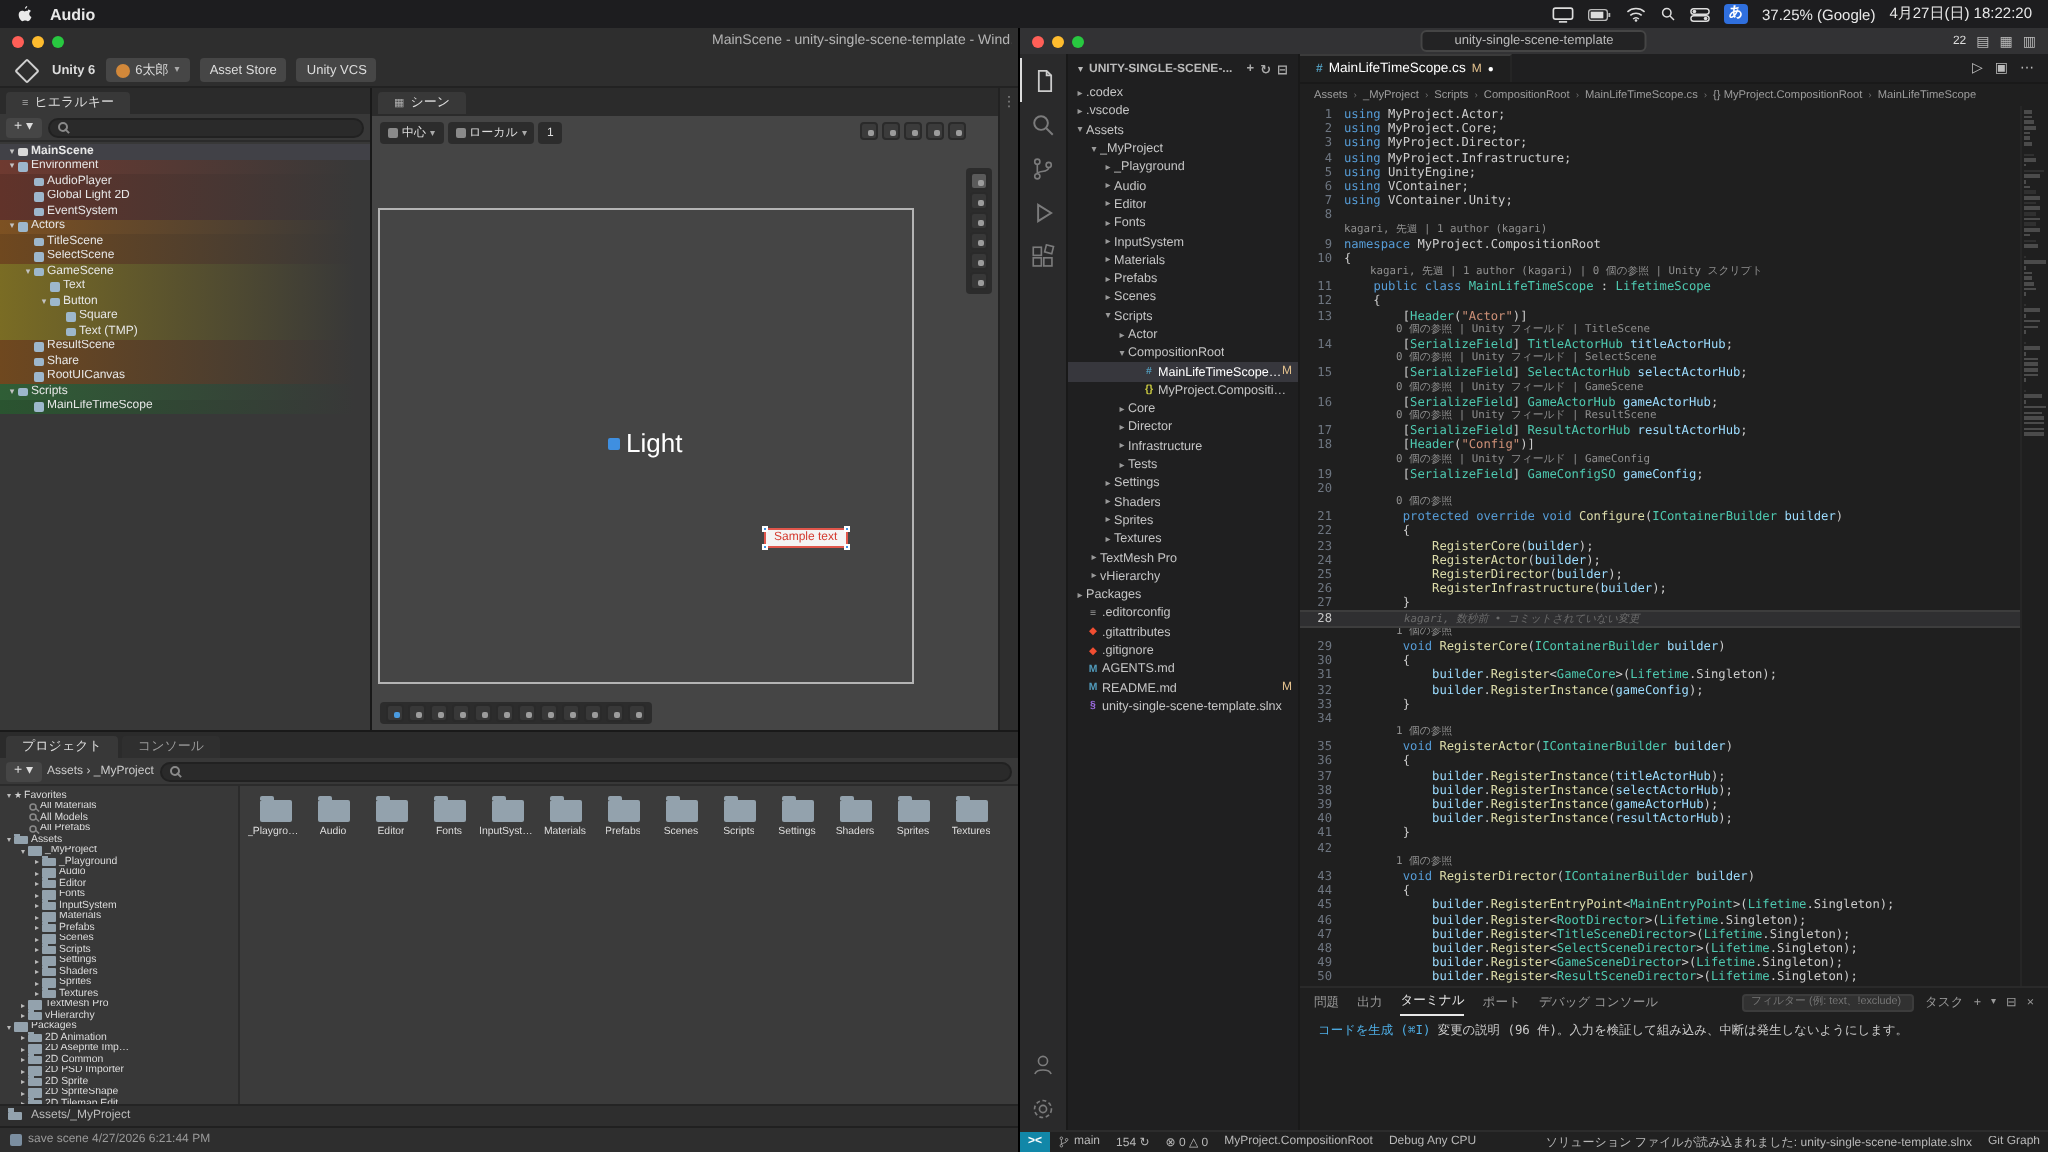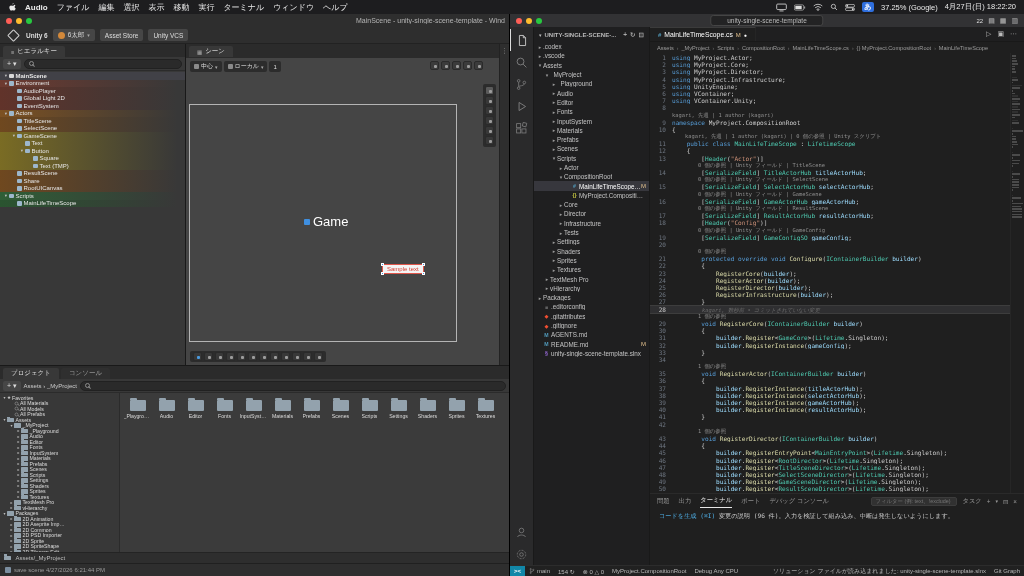--- a/index.html
+++ b/index.html
@@ -149,31 +149,20 @@
 </head>
 <body>
 
 <div class="menubar">
   <span class="apple">
     <svg viewBox="0 0 12 14" width="8" height="10">
         <path d="M8.4 1c.1 1-.7 2-1.7 2.1-.1-1 .8-2 1.7-2.1zM9 3.6c1 0 1.8.6 2.2 1.2-1.9 1.2-1.5 3.7.4 4.4-.4 1.2-1.4 3.2-2.7 3.2-.8 0-1-.5-2-.5s-1.3.5-2 .5C3.5 12.4 2 9.6 2 7.6c0-2 1.3-3 2.6-3 .8 0 1.4.5 1.9.5.4 0 1.4-.6 2.5-.5z" fill="#e9e9e9"></path>
       </svg>
   </span>
   <span class="mb-app">Audio</span>
-  <span id="menu-items">
-      <span class="mitem">ファイル</span>
-      <span class="mitem">編集</span>
-      <span class="mitem">選択</span>
-      <span class="mitem">表示</span>
-      <span class="mitem">移動</span>
-      <span class="mitem">実行</span>
-      <span class="mitem">ターミナル</span>
-      <span class="mitem">ウィンドウ</span>
-      <span class="mitem">ヘルプ</span>
-    </span>
   <div class="mb-right">
     <span id="mb-status-icons" style="display:flex;gap:7px;align-items:center">
         <span class="mb-ico">
           <svg width="11" height="9" viewBox="0 0 16 12">
             <rect x="1" y="1" width="14" height="8" rx="1.5" fill="none" stroke="#ddd" stroke-width="1.2"></rect>
             <path d="M5 11h6" stroke="#ddd" stroke-width="1.2"></path>
           </svg>
         </span>
         <span class="mb-ico">
           <svg width="12" height="7" viewBox="0 0 18 10">
@@ -391,21 +380,21 @@
           <div class="sc-tools" id="sc-tools">
               <span class="icon-sq on"></span>
               <span class="icon-sq"></span>
               <span class="icon-sq"></span>
               <span class="icon-sq"></span>
               <span class="icon-sq"></span>
               <span class="icon-sq"></span>
             </div>
           <div class="cam-rect"></div>
           <div class="game-text">
-              <span>Game</span>
+              <span>Light</span>
             </div>
           <div class="sample-box">
             <span>Sample text</span>
             <i class="h1"></i><i class="h2"></i><i class="h3"></i><i class="h4"></i>
           </div>
           <div class="sc-strip" id="sc-strip">
               <span class="icon-sq blue"></span>
               <span class="icon-sq"></span>
               <span class="icon-sq"></span>
               <span class="icon-sq"></span>

